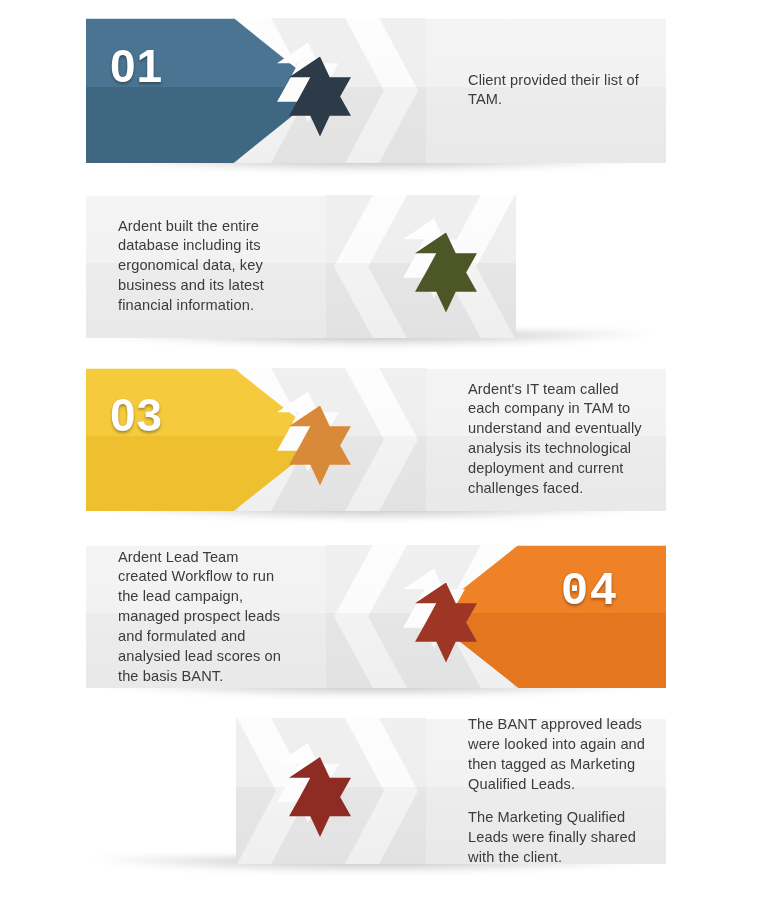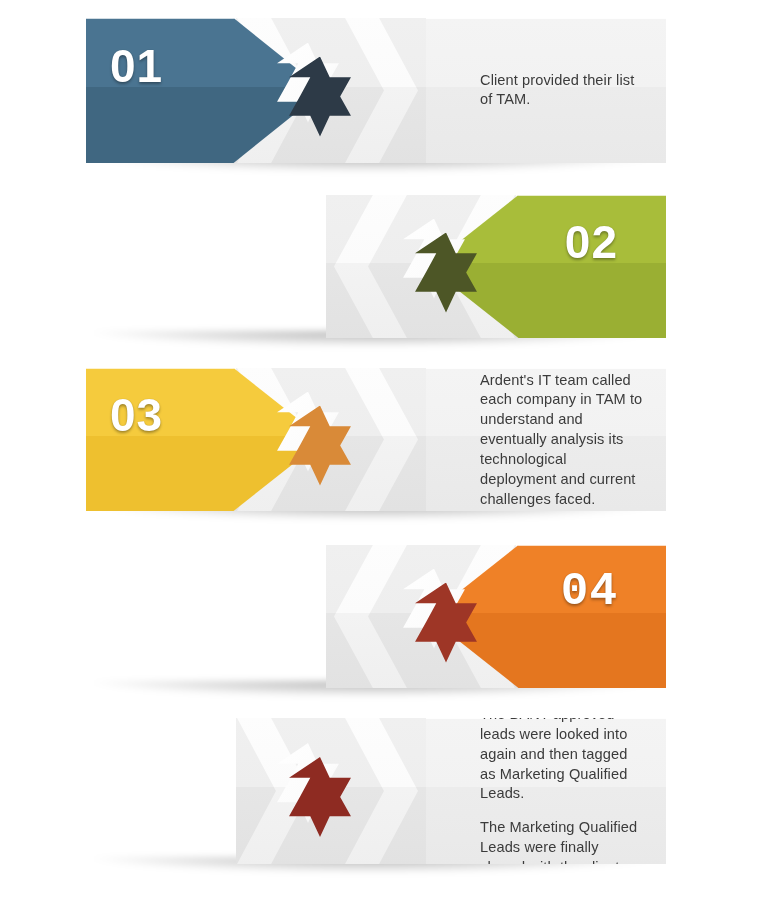--- a/index.html
+++ b/index.html
@@ -46,21 +46,21 @@
 
   .ptext{
     position:absolute;
     top:50%;
     transform:translateY(-50%);
     color:#3b3b3b;
     font-size:14.6px;
     line-height:1.36;
     letter-spacing:.1px;
   }
-  .row.ltr .ptext{ left:82px; right:20px;margin-left:12px; }
+  .row.ltr .ptext{ left:82px; right:20px; }
   .row.rtl .ptext{ left:32px; right:78px; }
   .ptext p{margin:0;}
   .ptext p + p{margin-top:14px;}
 
   
   .greyzone{
     position:absolute;
     top:0;bottom:0;
     width:190px;
     background:linear-gradient(to bottom,#f0f0f0 0%,#eeeeee 47.5%,#e6e6e6 47.6%,#e2e2e2 100%);
@@ -163,28 +163,28 @@
         </div>
       </div>
       <div class="stargroup">
         <div class="star back"></div>
         <div class="star front" style="background: rgb(45, 58, 71);"></div>
       </div>
     </div>
     <div class="row rtl" style="top: 195px; height: 143px;">
       <div class="shadow"></div>
       <div class="band">
-        <div class="greyzone">
-          <div class="wedge w1"></div>
-          <div class="wedge w2"></div>
-        </div>
-        <div class="arrow">
-          <div class="face" style="background: linear-gradient(rgb(168, 189, 58) 0%, rgb(168, 189, 58) 47.5%, rgb(154, 175, 51) 47.6%, rgb(154, 175, 51) 100%);"></div>
-          <div class="edgeline"></div>
-          <div class="num" style="top: 47.19px;">02</div>
+        <div class="textpanel">
+          <div class="ptext">
+            <p>Ardent built the entire database including its ergonomical data, key business and its latest financial information.</p>
+          </div>
+        </div>
+        <div class="greyzone">
+          <div class="wedge w1"></div>
+          <div class="wedge w2"></div>
         </div>
       </div>
       <div class="stargroup">
         <div class="star back"></div>
         <div class="star front" style="background: rgb(77, 86, 38);"></div>
       </div>
     </div>
     <div class="row ltr" style="top: 368px; height: 143px;">
       <div class="shadow"></div>
       <div class="band">
@@ -204,20 +204,25 @@
         </div>
       </div>
       <div class="stargroup">
         <div class="star back"></div>
         <div class="star front" style="background: rgb(217, 138, 56);"></div>
       </div>
     </div>
     <div class="row rtl" style="top: 545px; height: 143px;">
       <div class="shadow"></div>
       <div class="band">
+        <div class="textpanel">
+          <div class="ptext">
+            <p>Ardent Lead Team created Workflow to run the lead campaign, managed prospect leads and formulated and analysied lead scores on the basis BANT.</p>
+          </div>
+        </div>
         <div class="greyzone">
           <div class="wedge w1"></div>
           <div class="wedge w2"></div>
         </div>
         <div class="arrow">
           <div class="face" style="background: linear-gradient(rgb(239, 129, 39) 0%, rgb(239, 129, 39) 47.5%, rgb(228, 118, 31) 47.6%, rgb(228, 118, 31) 100%);"></div>
           <div class="edgeline"></div>
           <div class="num" style="top: 47.19px; font-family: Liberation Mono, monospace;">04</div>
         </div>
       </div>

